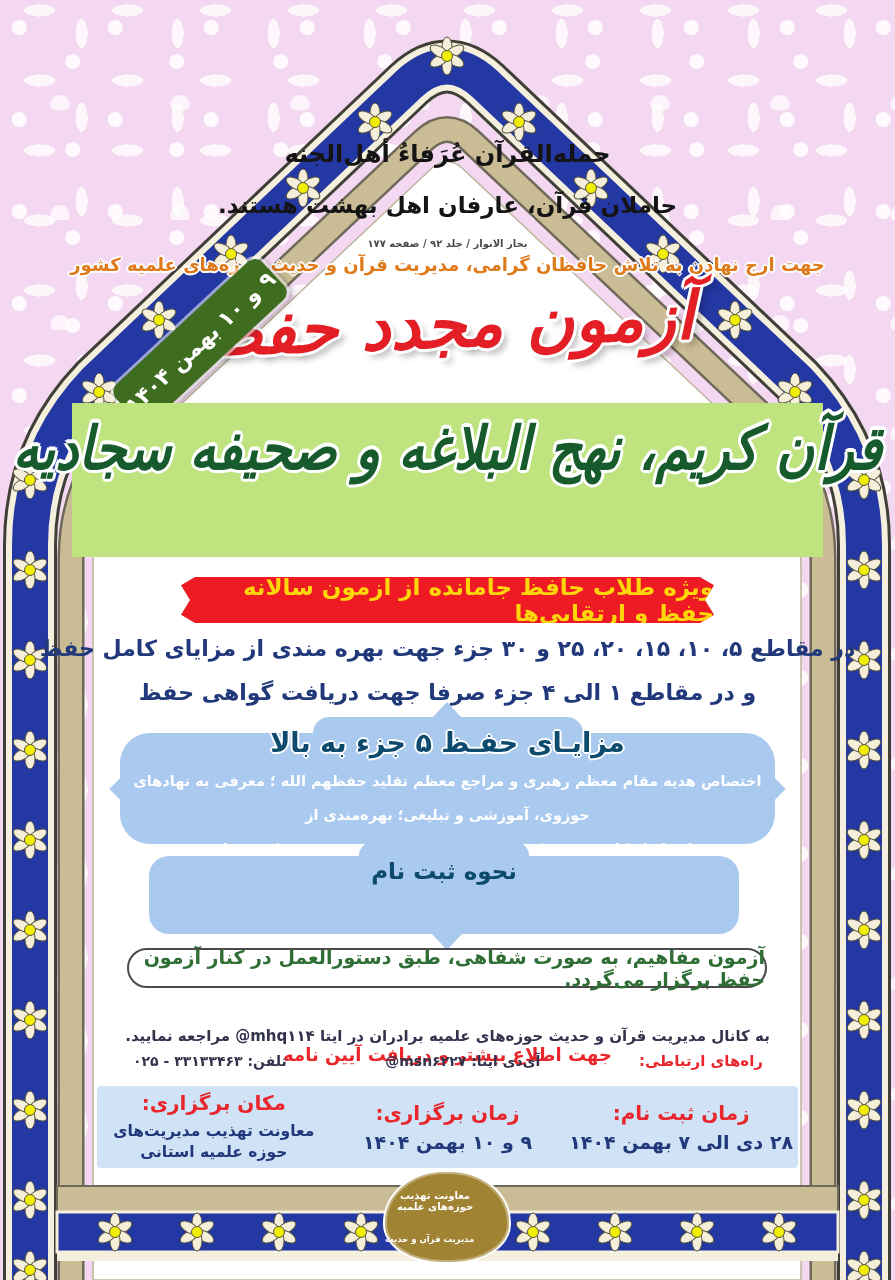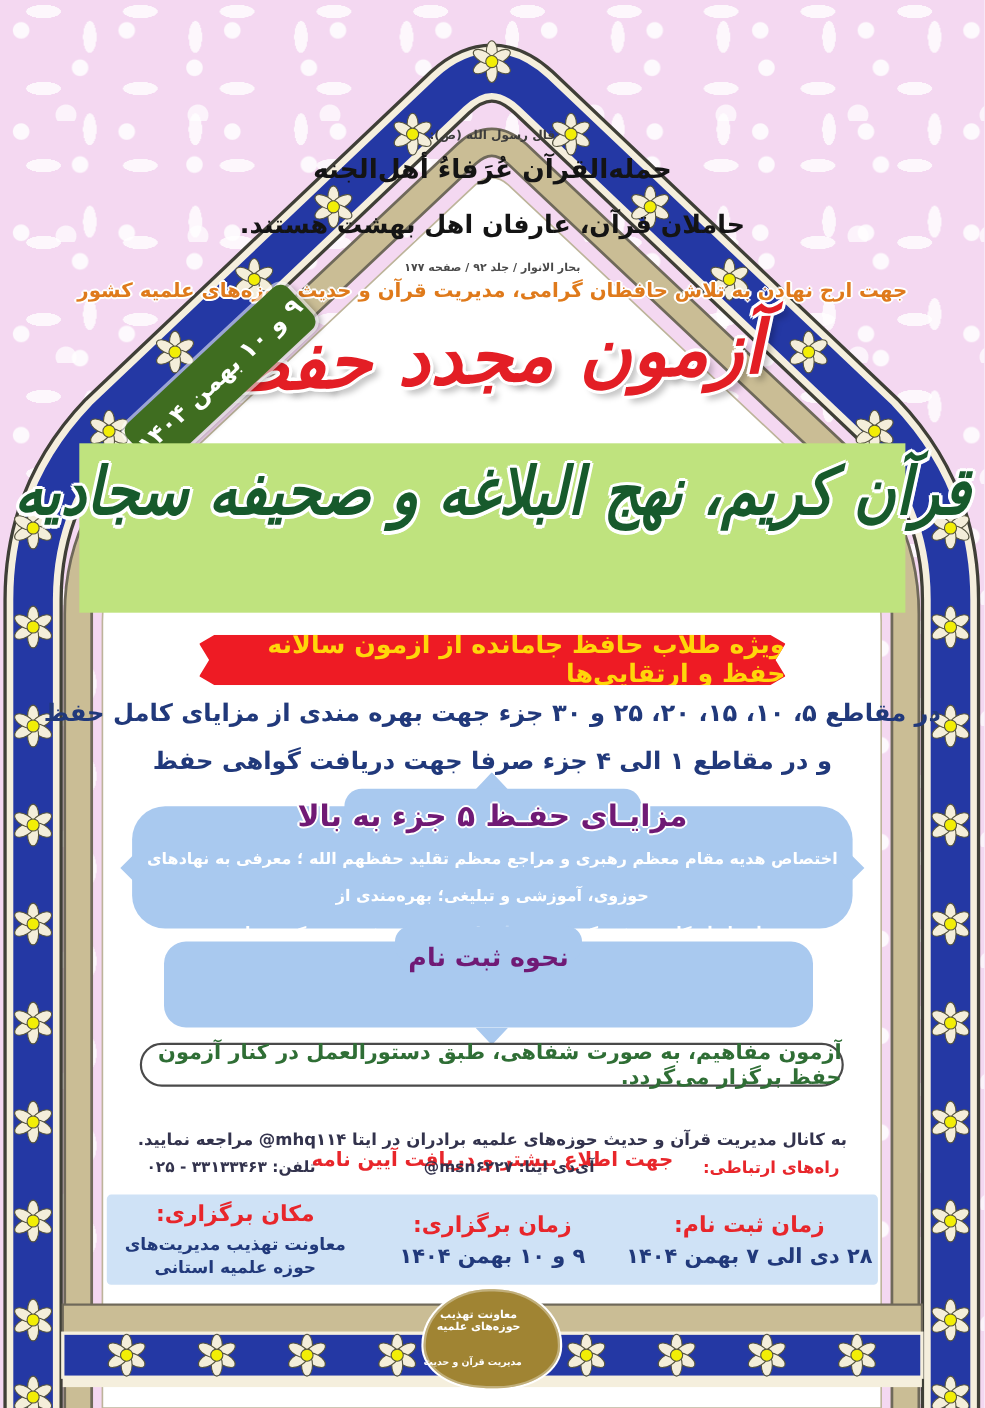--- a/index.html
+++ b/index.html
@@ -59,21 +59,21 @@
 
   .bluebox { background:#a9c9ef; position:absolute; }
   .box1 { top:733px; left:120px; width:655px; height:111px; border-radius:30px; }
   .box2 { top:856px; left:149px; width:590px; height:78px; border-radius:20px; }
   .tab { position:absolute; left:50%; transform:translateX(-50%); background:#a9c9ef; }
   .tab1 { top:-16px; width:270px; height:40px; border-radius:16px; }
   .tab2 { top:-14px; width:170px; height:32px; border-radius:14px; }
   .side-nub { position:absolute; top:50%; width:18px; height:18px; background:#a9c9ef; transform:translateY(-50%) rotate(45deg); }
   .nub-l { left:-7px; } .nub-r { right:-7px; }
 
-  .box-title { position:relative; text-align:center; color:#701a75; font-weight:800; }
+  .box-title { position:relative; text-align:center; color:#0c4a6e; font-weight:800; }
   .box1 .box-title { font-size:27px; margin-top:-6px; }
   .box2 .box-title { font-size:23px; margin-top:2px; }
   .box1-text { text-align:center; color:#fff; font-weight:800; font-size:14.5px; line-height:34px; margin-top:6px; }
   .box2-text { text-align:center; color:#21397b; font-weight:800; font-size:23px; margin-top:2px; }
 
   .pill { top:948px; left:127px; width:640px; height:40px; border:2px solid #4a4a4a; border-radius:20px;
     background:#fff; display:flex; align-items:center; justify-content:center;
     color:#2f6e35; font-size:19px; font-weight:600; }
 
   .info-title { top:1044px; font-size:18px; font-weight:700; color:#e8262b; }
@@ -170,21 +170,20 @@
     <use href="#flower" transform="translate(279,1232)"></use>
     <use href="#flower" transform="translate(361,1232)"></use>
     <use href="#flower" transform="translate(533,1232)"></use>
     <use href="#flower" transform="translate(615,1232)"></use>
     <use href="#flower" transform="translate(697,1232)"></use>
     <use href="#flower" transform="translate(779,1232)"></use>
   </svg>
 
   <div class="layer">
 
-    <div class="abs ctr hadith-intro">قال رسول الله (ص):</div>
     <div class="abs ctr hadith-arabic">حمله‌القرآن عُرَفاءُ أهل‌الجنه</div>
     <div class="abs ctr hadith-persian">حاملان قرآن، عارفان اهل بهشت هستند.</div>
     <div class="abs ctr hadith-source">بحار الانوار / جلد ۹۲ / صفحه ۱۷۷</div>
 
     <div class="abs ctr dedication outline-w">جهت ارج نهادن به تلاش حافظان گرامی، مدیریت قرآن و حدیث حوزه‌های علمیه کشور</div>
 
     <div class="abs ctr title-red">آزمون مجدد حفظ</div>
 
     <div class="abs date-badge">
       <span>۹ و ۱۰ بهمن ۱۴۰۴</span>

